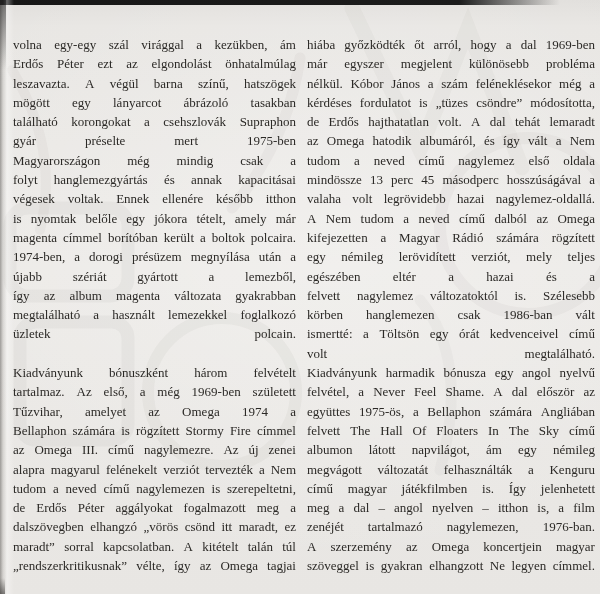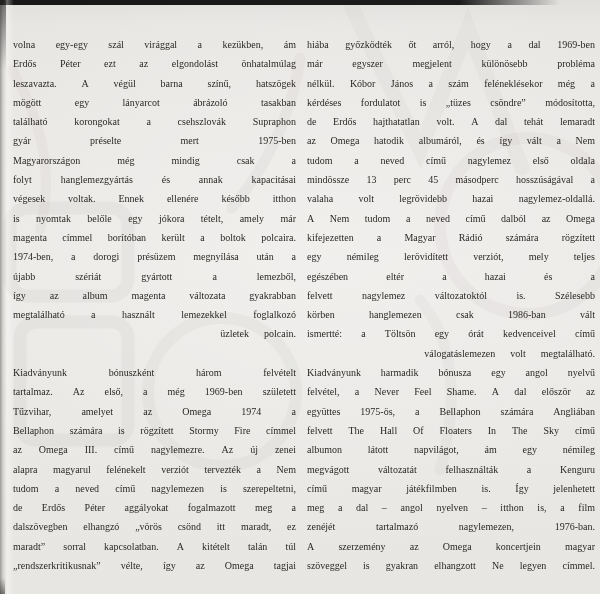--- a/index.html
+++ b/index.html
@@ -46,24 +46,24 @@
     column-gap:11px;
   }
   .col{width:283px;flex:0 0 283px;}
   .col.right{width:288px;flex:0 0 288px;}
   .line{
     display:flex;
     justify-content:space-between;
     align-items:baseline;
     height:19.3px;
     line-height:19.3px;
-    font-size:10px;
+    font-size:13px;
     white-space:nowrap;
   }
-  .line.end{justify-content:flex-end;column-gap:15px;}
+  .line.end{justify-content:space-between;column-gap:15px;}
   .line.gap{height:19.3px;}
   .it{}
   .w{display:inline-block;}
 </style>
 </head>
 <body>
 
 <div class="page">
 
   <svg class="watermark" width="600" height="594" viewBox="0 0 600 594" fill="none">
@@ -433,21 +433,20 @@
         <div class="line">
           <span class="w"><span>ismertté:</span></span>
           <span class="w"><span>a</span></span>
           <span class="w"><span class="it">Töltsön</span></span>
           <span class="w"><span class="it">egy</span></span>
           <span class="w"><span class="it">órát</span></span>
           <span class="w"><span class="it">kedvenceivel</span></span>
           <span class="w"><span>című</span></span>
         </div>
         <div class="line end">
-          <span class="w"><span>válogatáslemezen</span></span>
           <span class="w"><span>volt</span></span>
           <span class="w"><span>megtalálható.</span></span>
         </div>
         <div class="line">
           <span class="w"><span>Kiadványunk</span></span>
           <span class="w"><span>harmadik</span></span>
           <span class="w"><span>bónusza</span></span>
           <span class="w"><span>egy</span></span>
           <span class="w"><span>angol</span></span>
           <span class="w"><span>nyelvű</span></span>

